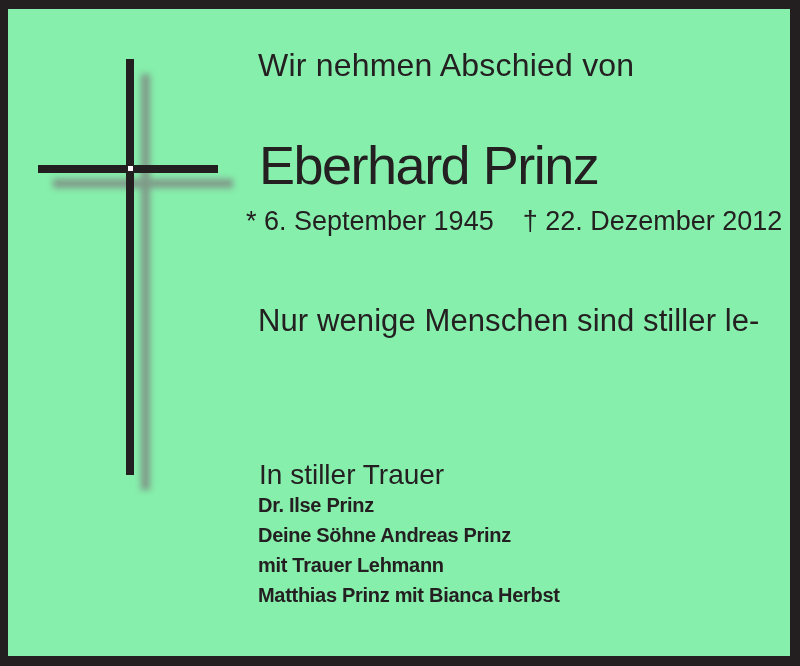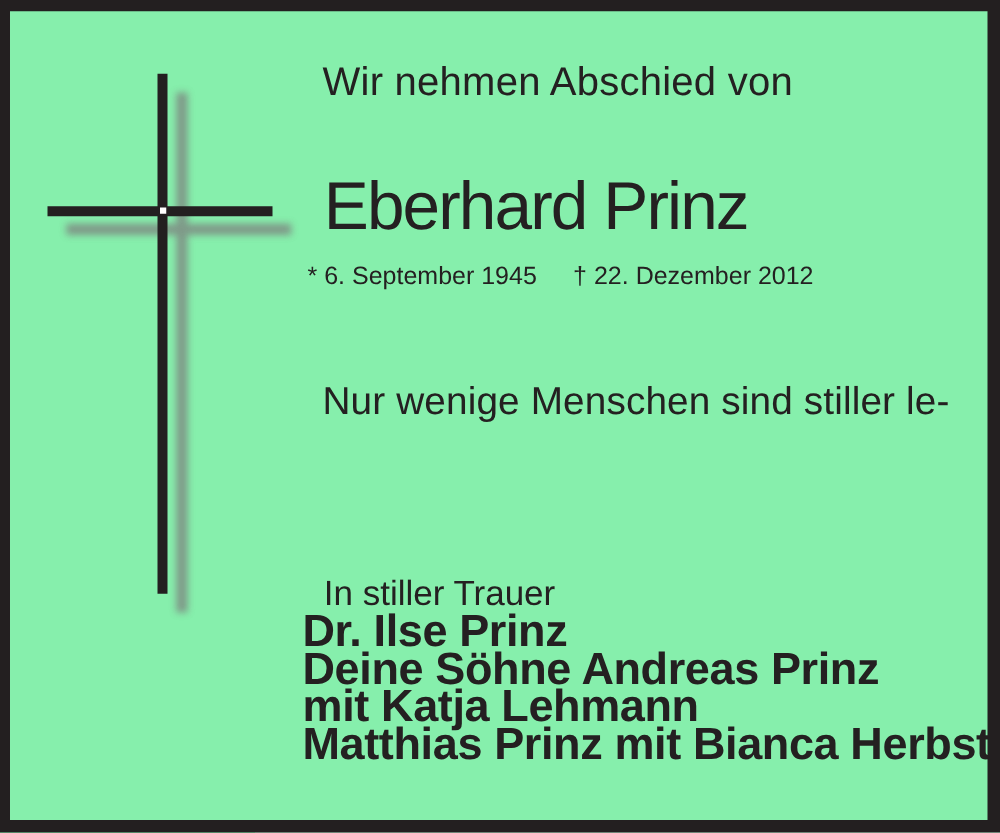--- a/index.html
+++ b/index.html
@@ -45,36 +45,36 @@
     font-size: 32px; line-height: 34px;
     letter-spacing: 0.2px;
   }
   .name {
     left: 259px; top: 132px;
     font-size: 54px; line-height: 66px;
     letter-spacing: -1.5px;
   }
   .dates {
     left: 246px; top: 207px;
-    font-size: 20px; line-height: 28px;
+    font-size: 27px; line-height: 28px;
     white-space: nowrap;
   }
   .dates .birth { margin-right: 29px; }
   .quote {
     left: 258px; top: 306px;
     font-size: 31px; line-height: 30px;
     letter-spacing: 0.1px;
   }
   .closing {
     left: 259px; top: 460px;
     font-size: 28px; line-height: 30px;
   }
   .mourners {
-    left: 242px; top: 490px;
-    font-size: 36px; line-height: 30px;
+    left: 258px; top: 490px;
+    font-size: 20px; line-height: 30px;
     font-weight: bold;
     letter-spacing: -0.3px;
   }
 </style>
 </head>
 <body>
 
 <div class="page">
 
   <div class="cross-layer">
@@ -97,19 +97,19 @@
 
   <div class="abs quote">
     <div>Nur wenige Menschen sind stiller le-</div>
   </div>
 
   <div class="abs closing">In stiller Trauer</div>
 
   <div class="abs mourners">
     <div>Dr. Ilse Prinz</div>
     <div>Deine Söhne Andreas Prinz</div>
-    <div>mit Katja Lehmann</div>
+    <div>mit Trauer Lehmann</div>
     <div>Matthias Prinz mit Bianca Herbst</div>
   </div>
 
   <div class="frame"></div>
 
 </div>
 
 </body></html>

